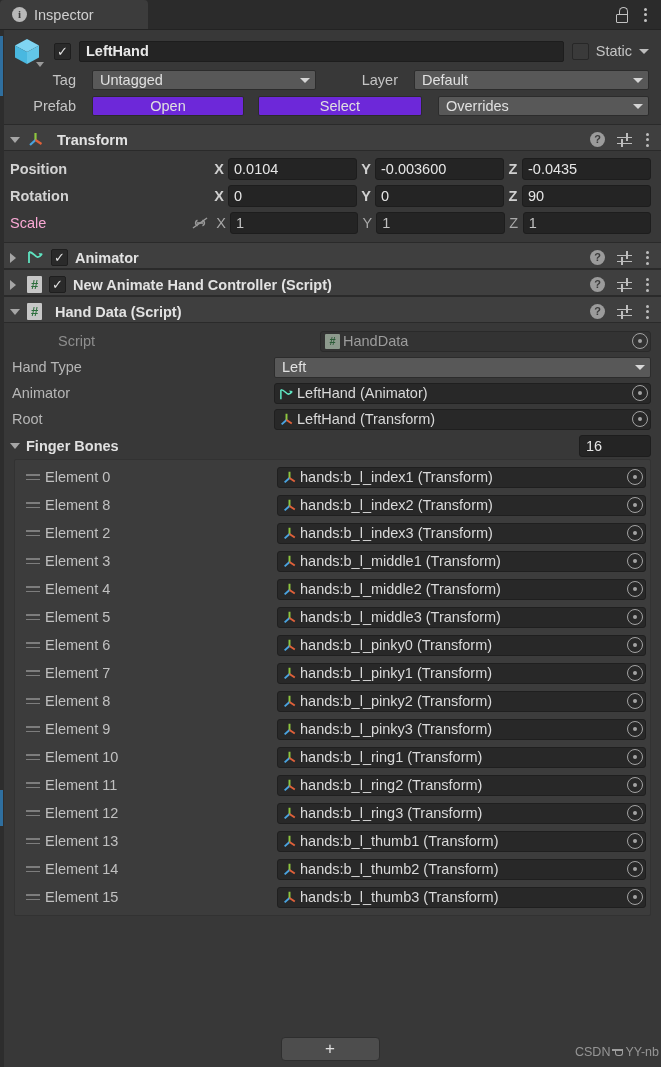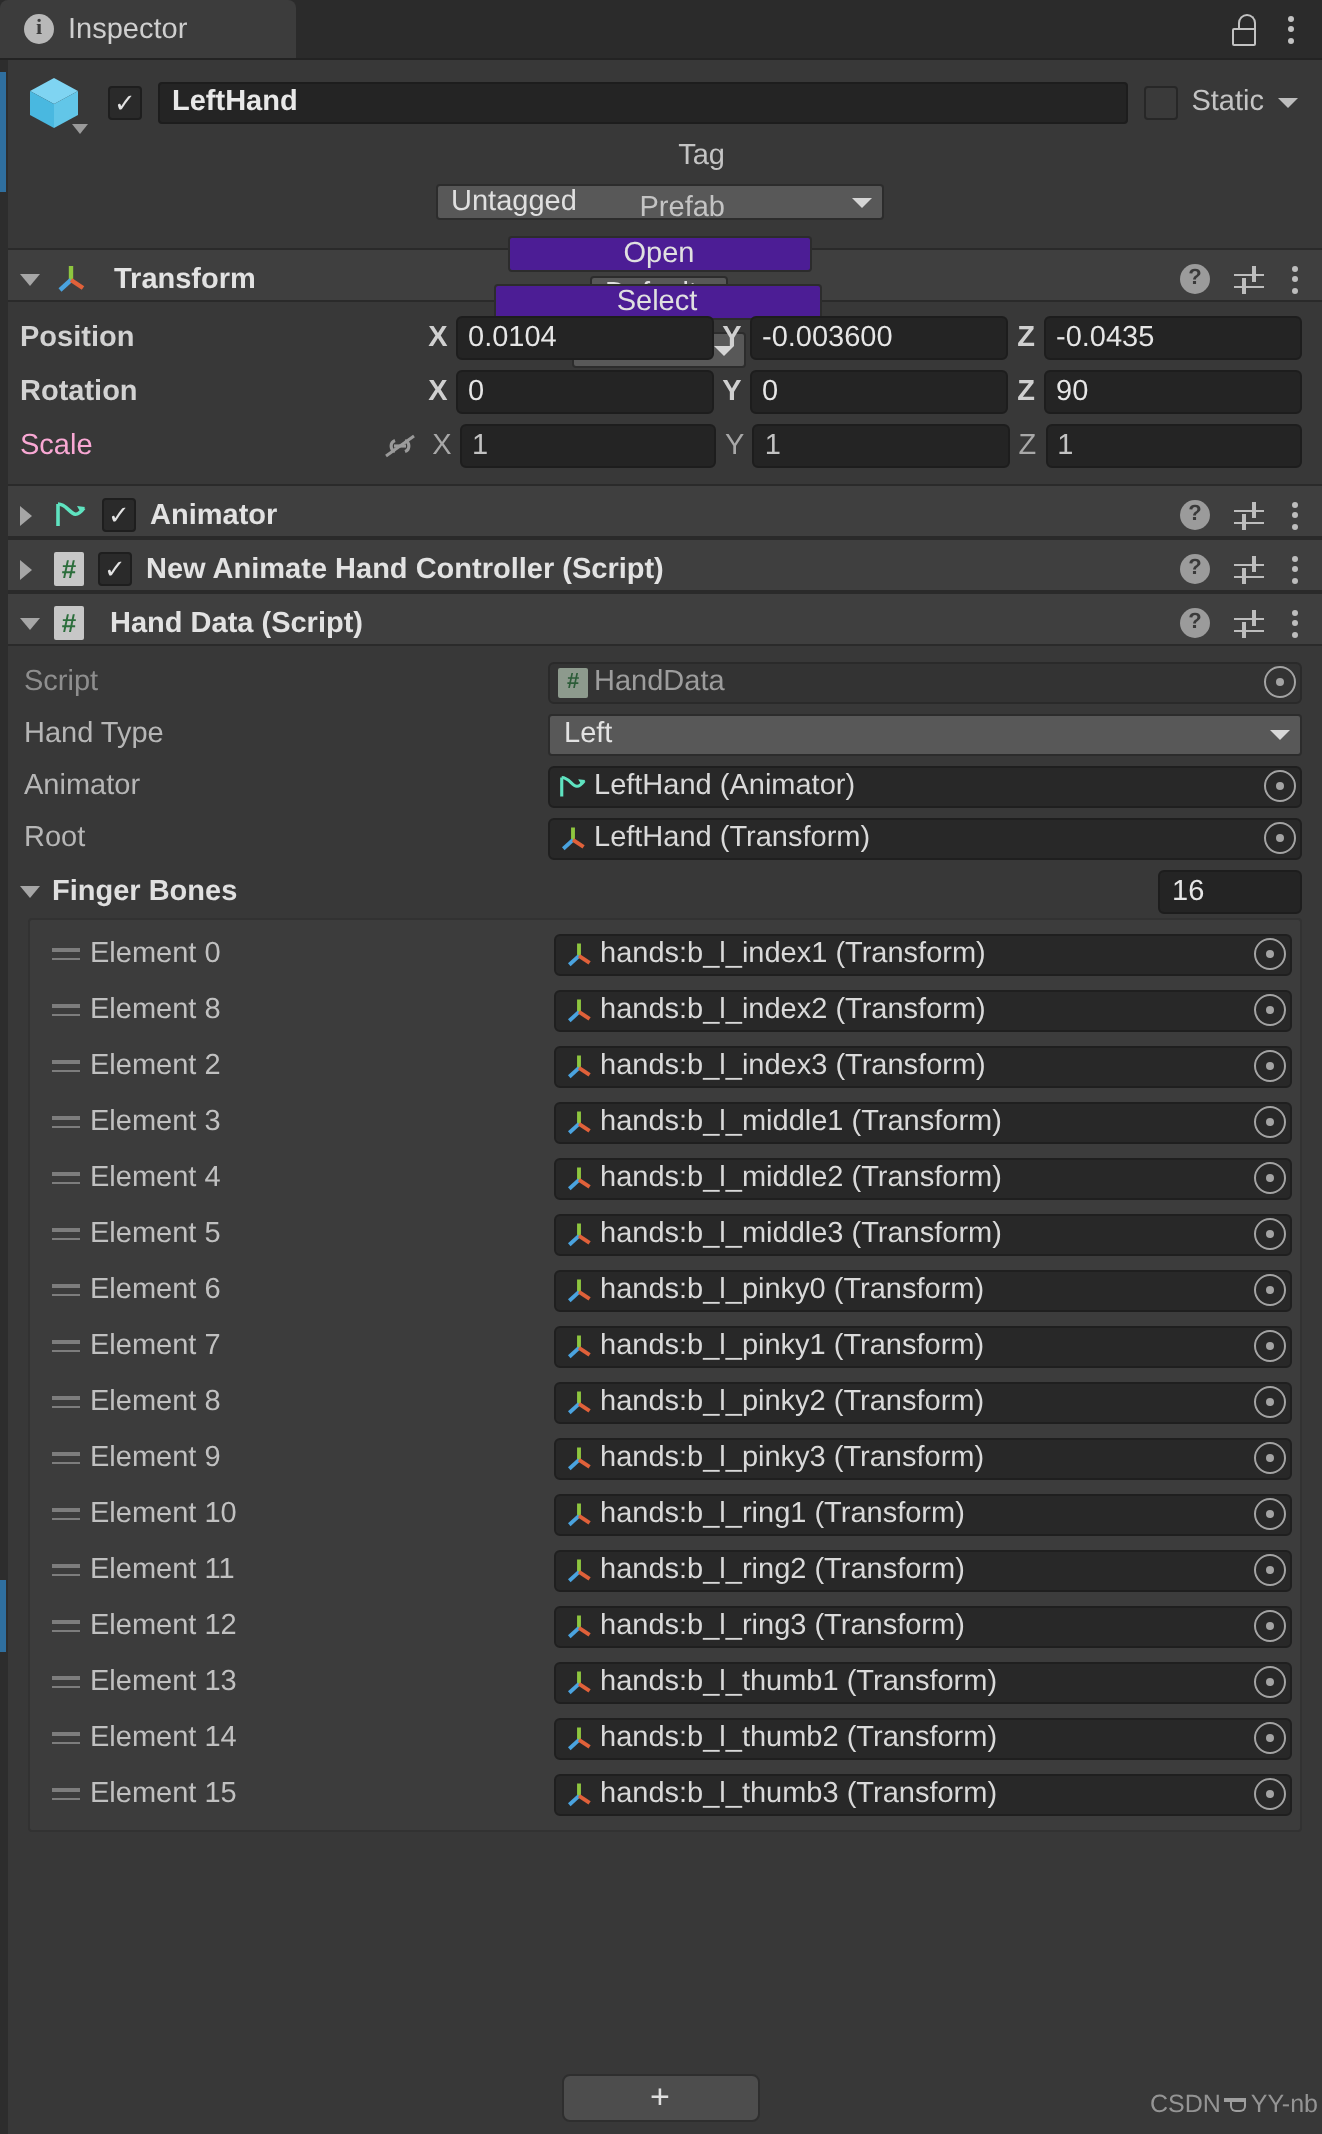--- a/index.html
+++ b/index.html
@@ -85,31 +85,31 @@
     border-radius: 2px; color: #e8e8e8; font-size: 14.5px; font-weight: bold;
     display: flex; align-items: center; padding: 0 6px;
   }
   .static-wrap { display: flex; align-items: center; gap: 7px; flex: 0 0 auto; }
   .static-label { color: #c4c4c4; font-size: 14.5px; }
   .caret-dn {
     width: 0; height: 0; border-left: 5px solid transparent;
     border-right: 5px solid transparent; border-top: 5.5px solid #bdbdbd;
   }
 
-  .go-row2, .go-row3 { display: flex; align-items: center; gap: 6px; margin-top: 6px; height: 20px; flex-direction: column; }
+  .go-row2, .go-row3 { display: flex; align-items: center; gap: 16px; margin-top: 6px; height: 20px; }
   .lbl { color: #c4c4c4; font-size: 14.5px; white-space: nowrap; }
   .lbl.right { text-align: right; }
   .dropdown {
     background: #585858; border: 1px solid #2c2c2c; border-radius: 2px;
     height: 20px; display: flex; align-items: center;
     padding: 0 5px 0 7px; color: #e0e0e0; font-size: 14.5px;
   }
   .dropdown .caret-dn { margin-left: auto; border-top-color: #d5d5d5; }
   .btn {
-    background: #4c1d95; border: 1px solid #2c2c2c; border-radius: 2px;
+    background: #6d28d9; border: 1px solid #2c2c2c; border-radius: 2px;
     height: 20px; display: flex; align-items: center; justify-content: center;
     color: #e0e0e0; font-size: 14.5px; padding: 0 8px;
   }
 
   
   .comp-header {
     display: flex; align-items: center; gap: 7px;
     height: 27px; padding: 4px 10px 0 8px;
     background: #3f3f3f;
     border-top: 1px solid #2a2a2a; border-bottom: 1px solid #2a2a2a;
@@ -167,21 +167,21 @@
   }
   .num-field.dim { color: #c2c2c2; }
   .link-icon { width: 20px; margin-right: 2px; position: relative; height: 14px; }
 
   
   .field-row {
     display: flex; align-items: center; height: 24px;
     padding: 0 10px 0 12px; margin-bottom: 2px;
   }
   .field-label { color: #b6b6b6; font-size: 14.5px; width: 262px; flex: 0 0 262px; }
-  .field-label.dim { color: #8e8e8e; }
+  .field-label.dim { color: #8e8e8e; margin-left: 46px; }
   .obj-field {
     flex: 1; height: 21px; background: #282828; border: 1px solid #1f1f1f;
     border-radius: 3px; display: flex; align-items: center;
     padding: 0 2px 0 4px; gap: 3px; overflow: hidden;
   }
   .obj-field.readonly { background: #333333; border-color: #2a2a2a; }
   .obj-text { color: #d9d9d9; font-size: 14.5px; white-space: nowrap; }
   .obj-text.dim { color: #9d9d9d; }
   .obj-picker {
     margin-left: auto; flex: 0 0 16px;

